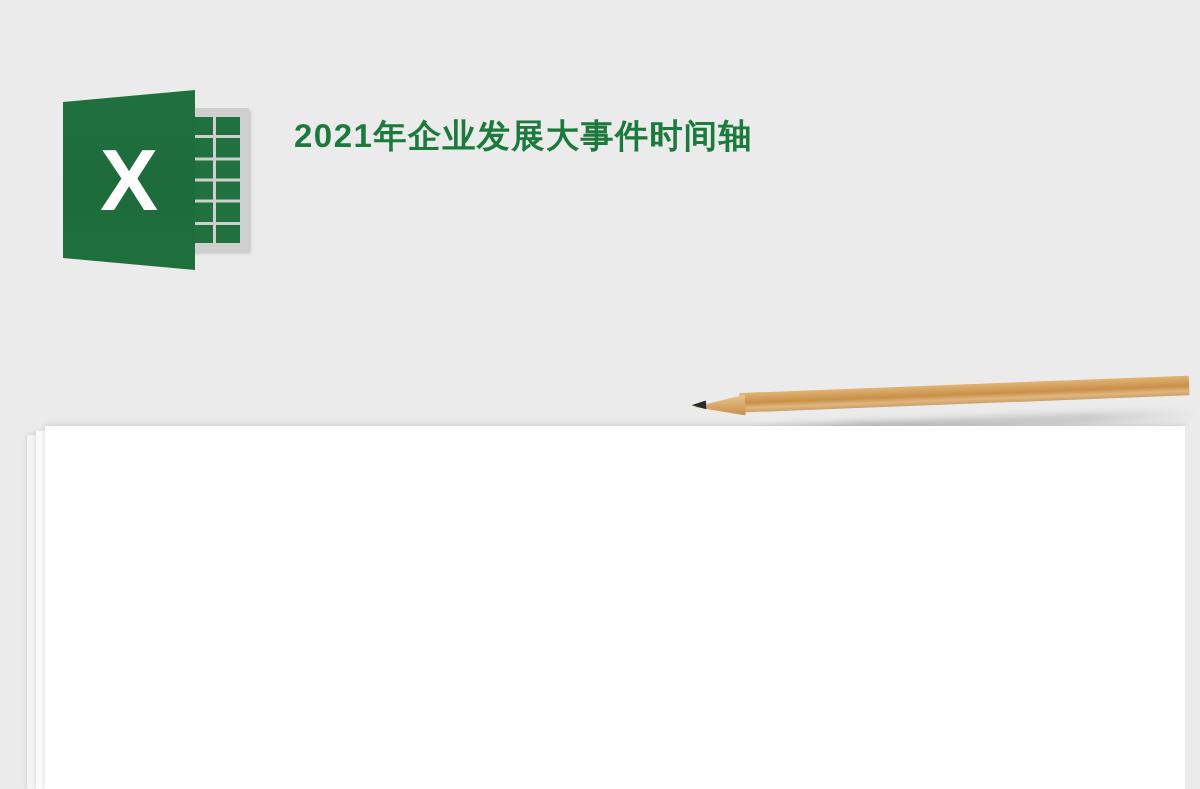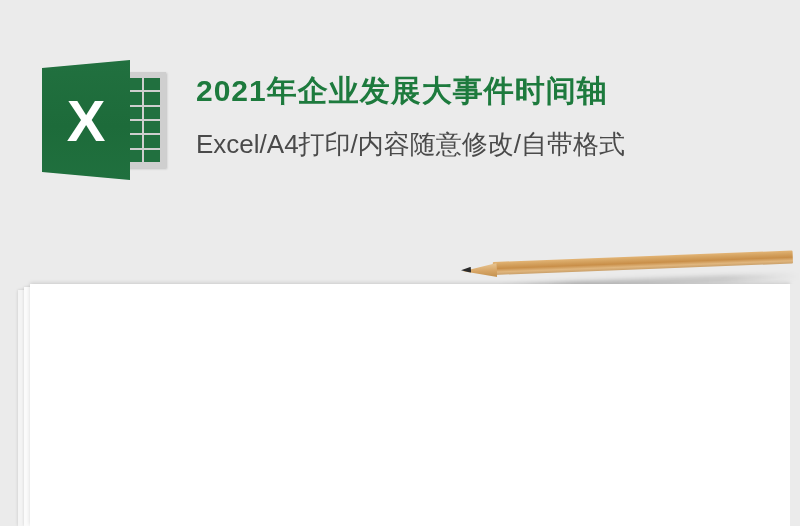--- a/index.html
+++ b/index.html
@@ -39,21 +39,21 @@
     position:absolute;left:66px;top:18px;width:52px;height:84px;
     display:grid;grid-template-columns:repeat(3,1fr);grid-template-rows:repeat(6,1fr);
     gap:2px;
   }
   #excel-logo .grid i{background:#21703f;display:block;}
 
   #banner-text{
     position:absolute;left:196px;top:68px;width:600px;
   }
   #title-main{
-    font-size:30px;font-weight:bold;color:#1d7a3d;
+    font-size:22px;font-weight:bold;color:#1d7a3d;
     letter-spacing:1px;line-height:46px;white-space:nowrap;
   }
   #title-sub{
     font-size:26px;color:#4a4a4a;letter-spacing:0px;
     line-height:44px;white-space:nowrap;margin-top:8px;
   }
 
   
   #pencil-wrap{position:absolute;left:455px;top:258px;width:345px;height:26px;}
   #pencil-body{
@@ -125,21 +125,20 @@
       <i></i>
         <i></i>
         <i></i>
     </div>
     <div class="fold"></div>
     <div class="fold-x">X</div>
   </div>
 
   <div id="banner-text">
     <div id="title-main">2021年企业发展大事件时间轴</div>
-    <div id="title-sub">Excel/A4打印/内容随意修改/自带格式</div>
   </div>
 </div>
 
 <div id="pencil-wrap">
   <div id="pencil-shadow"></div>
   <div id="pencil-body"></div>
   <div id="pencil-tip"></div>
   <div id="pencil-lead"></div>
 </div>
 

